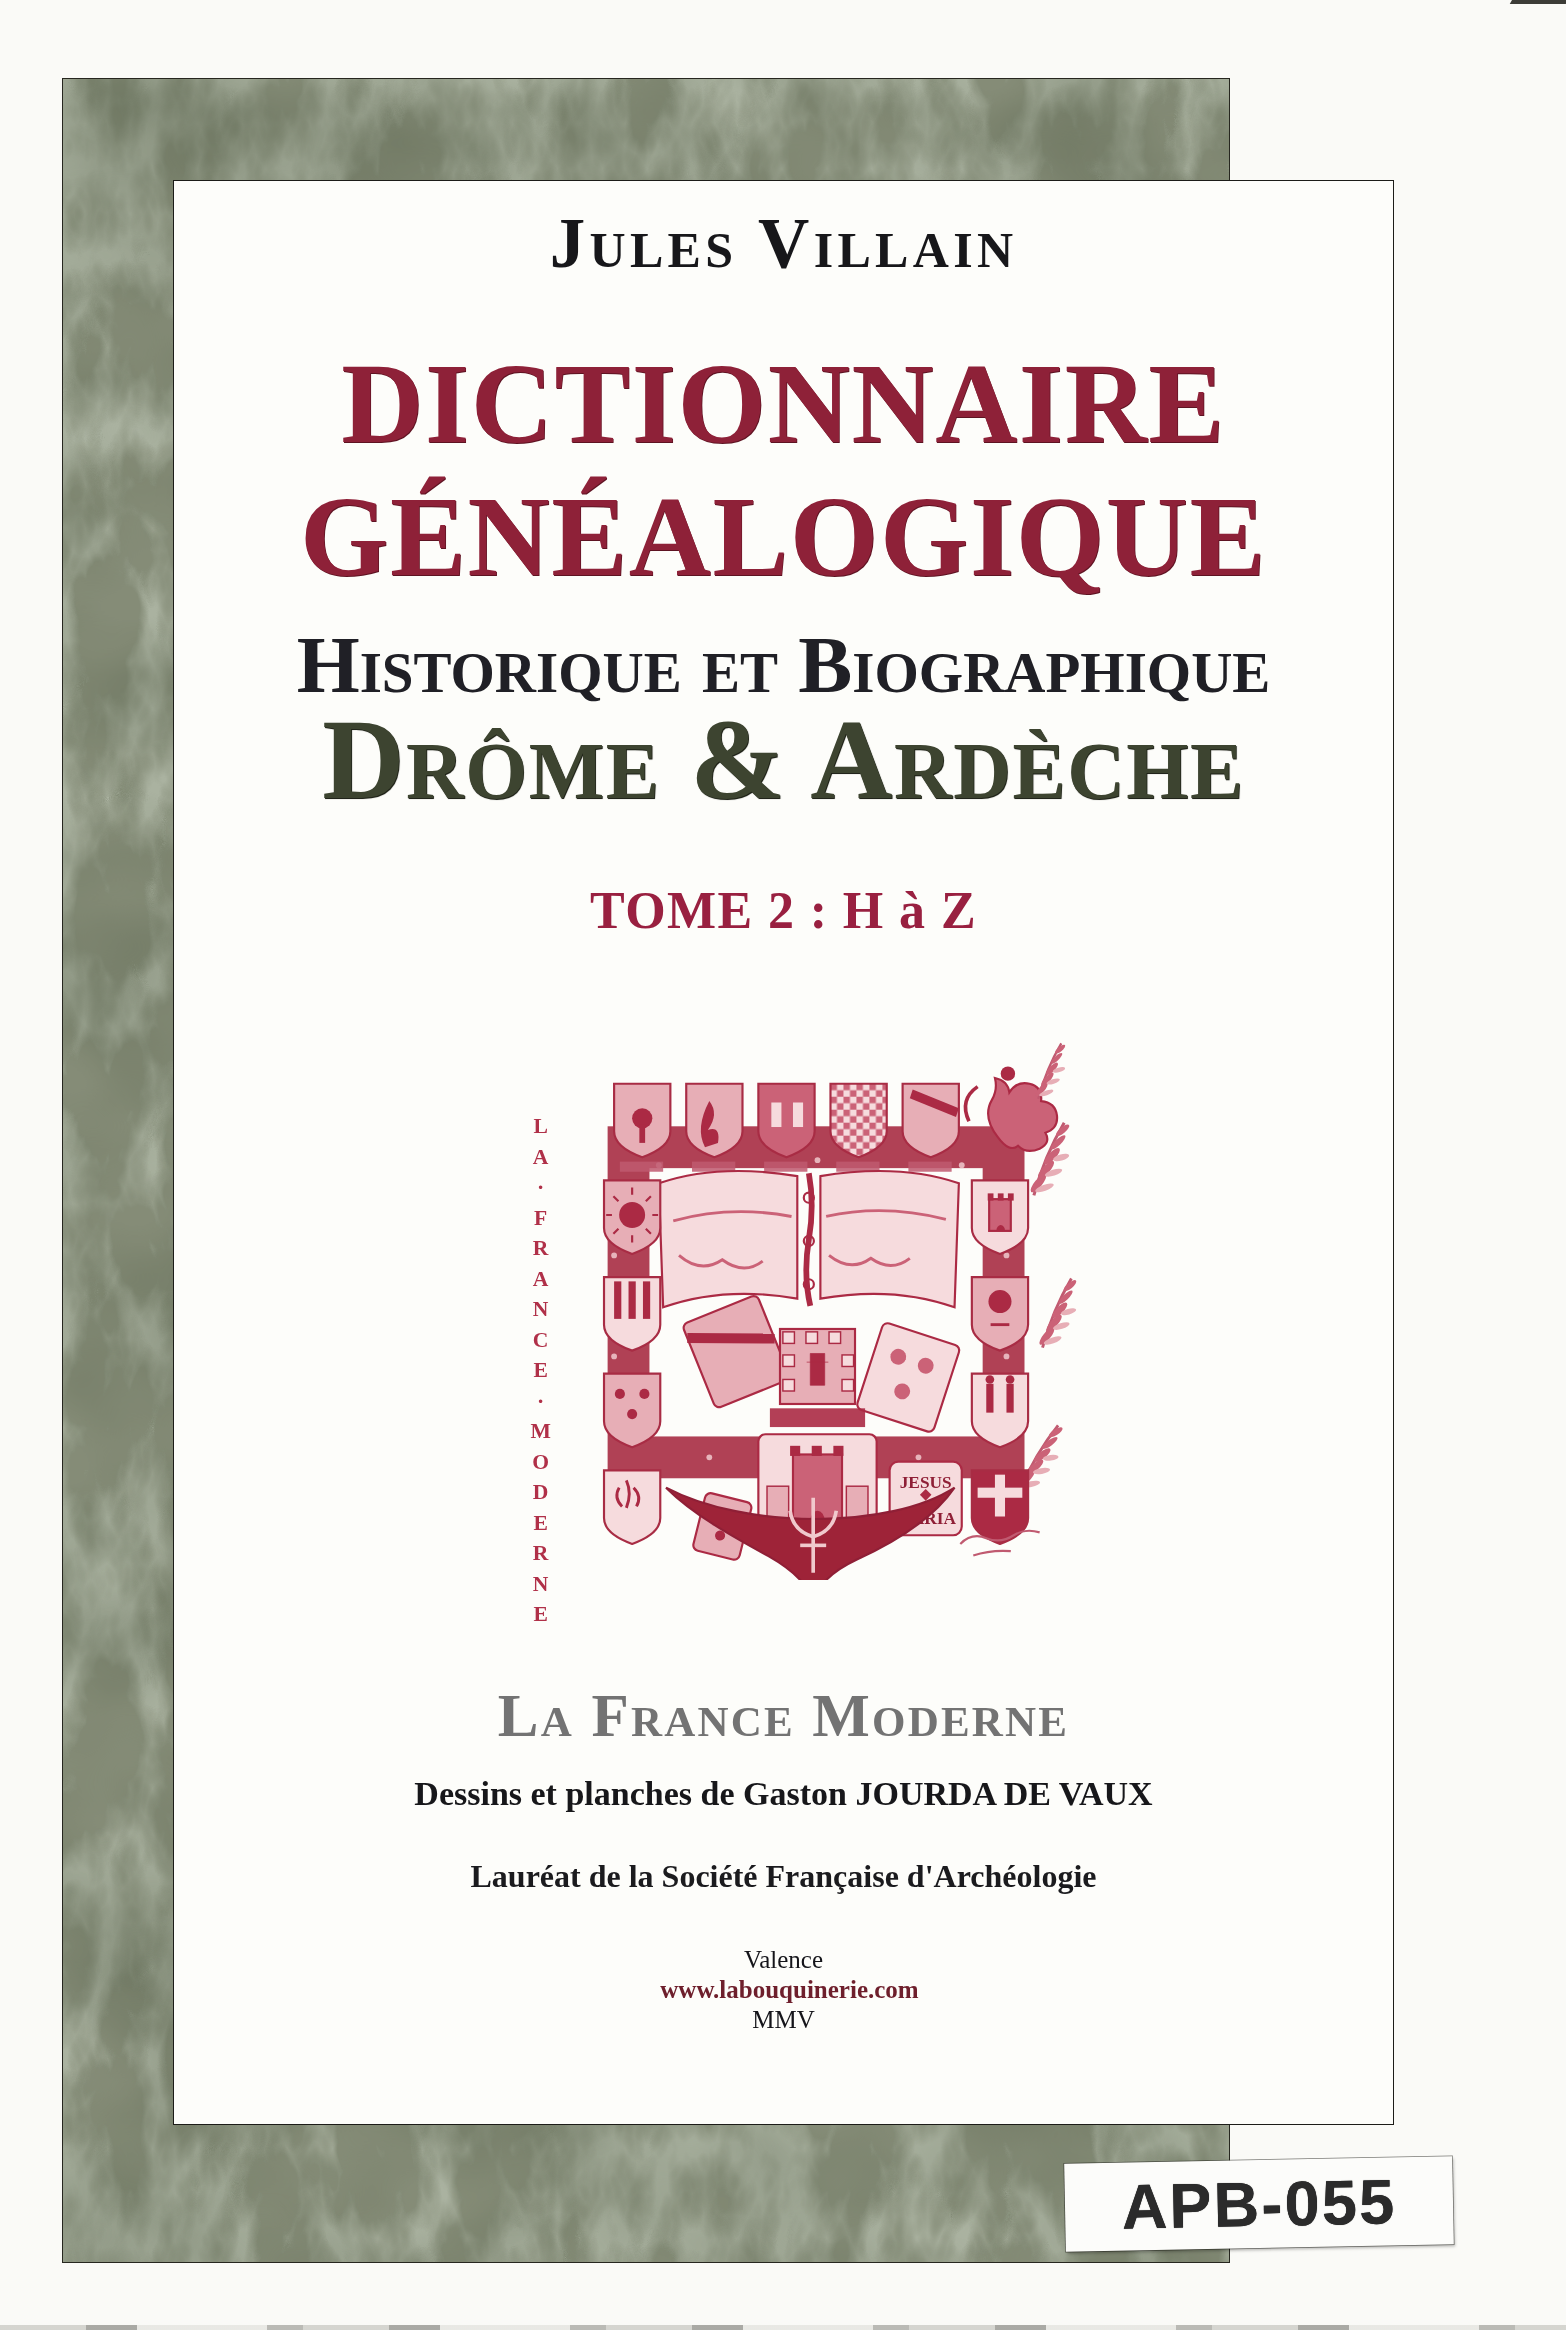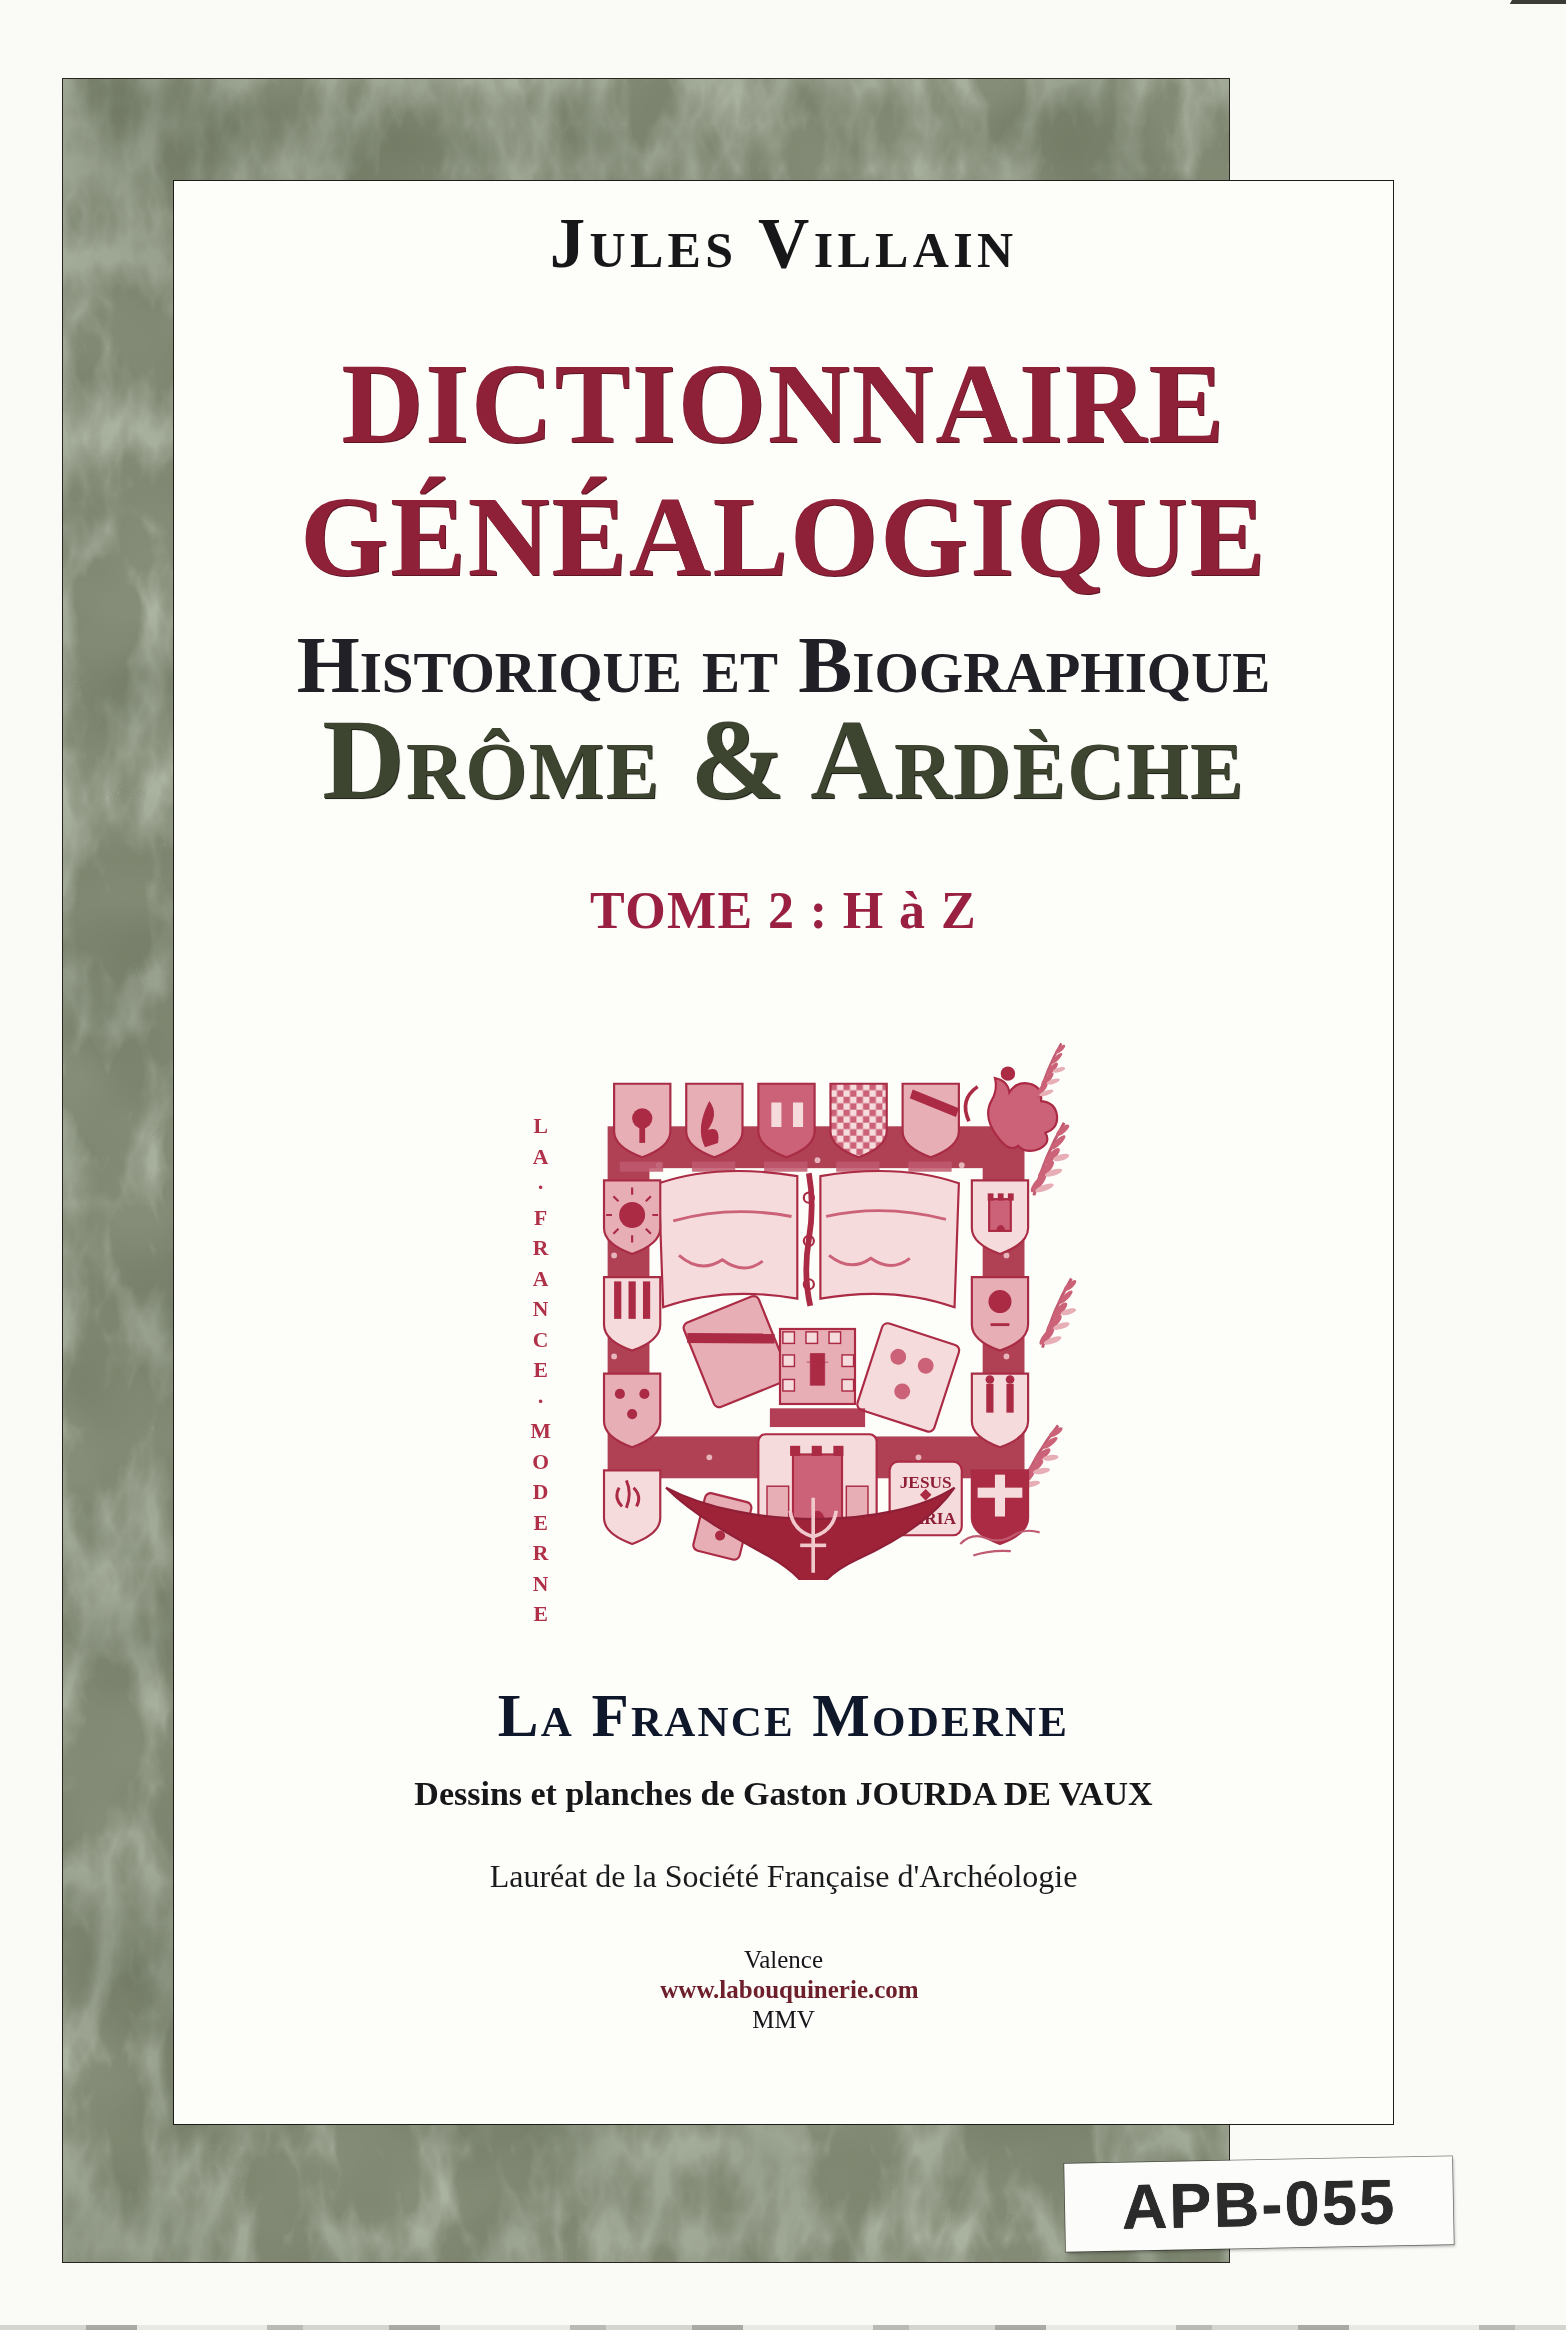--- a/index.html
+++ b/index.html
@@ -35,24 +35,24 @@
   }
   .regions{
     top:513px;font-size:114px;font-weight:700;letter-spacing:1.4px;
     font-variant:small-caps;color:#3d4430;text-shadow:0.7px 0.7px 0.7px #15180e;
   }
   .tome{
     top:700px;font-size:52px;font-weight:700;letter-spacing:1.4px;color:#992040;
   }
   .series{
     top:1500px;font-size:61px;font-weight:700;letter-spacing:2.2px;
-    font-variant:small-caps;color:#0f172a;
+    font-variant:small-caps;color:#737373;
   }
   .credit{top:1594px;font-size:34px;font-weight:700;color:#17171a;}
-  .award{top:1677px;font-size:32px;font-weight:400;color:#1b1b1e;}
+  .award{top:1677px;font-size:32px;font-weight:700;color:#1b1b1e;}
   .imprint{top:1764px;font-size:25px;line-height:1.2;color:#15151a;font-family:Liberation Serif, serif;}
   .imprint .website{font-weight:700;color:#6e1f2c;padding-left:12px;}
   
   .emblem-wrap{position:absolute;left:355px;top:858px;width:577px;height:541px;}
   .emblem-svg{position:absolute;left:0;top:0;width:100%;height:100%;}
   .emblem-vletters{
     position:absolute;left:-1.4px;top:75px;height:461px;
     writing-mode:vertical-rl;text-orientation:upright;
     font-size:21.6px;font-weight:700;letter-spacing:6.5px;color:#b03048;
     white-space:nowrap;

